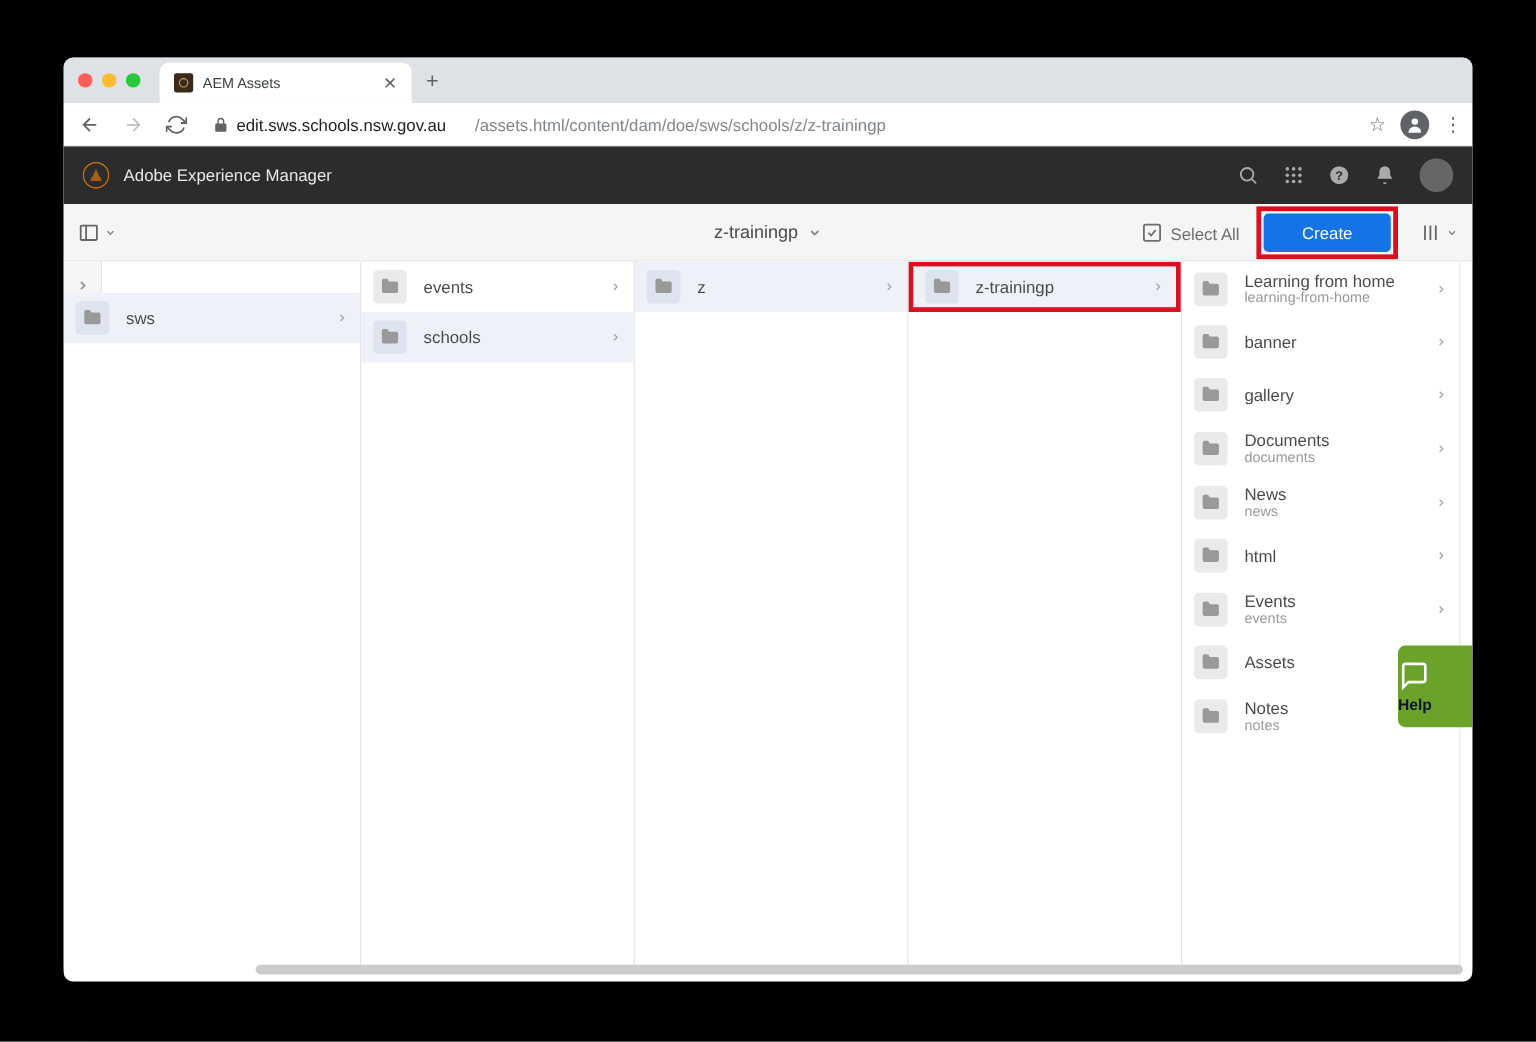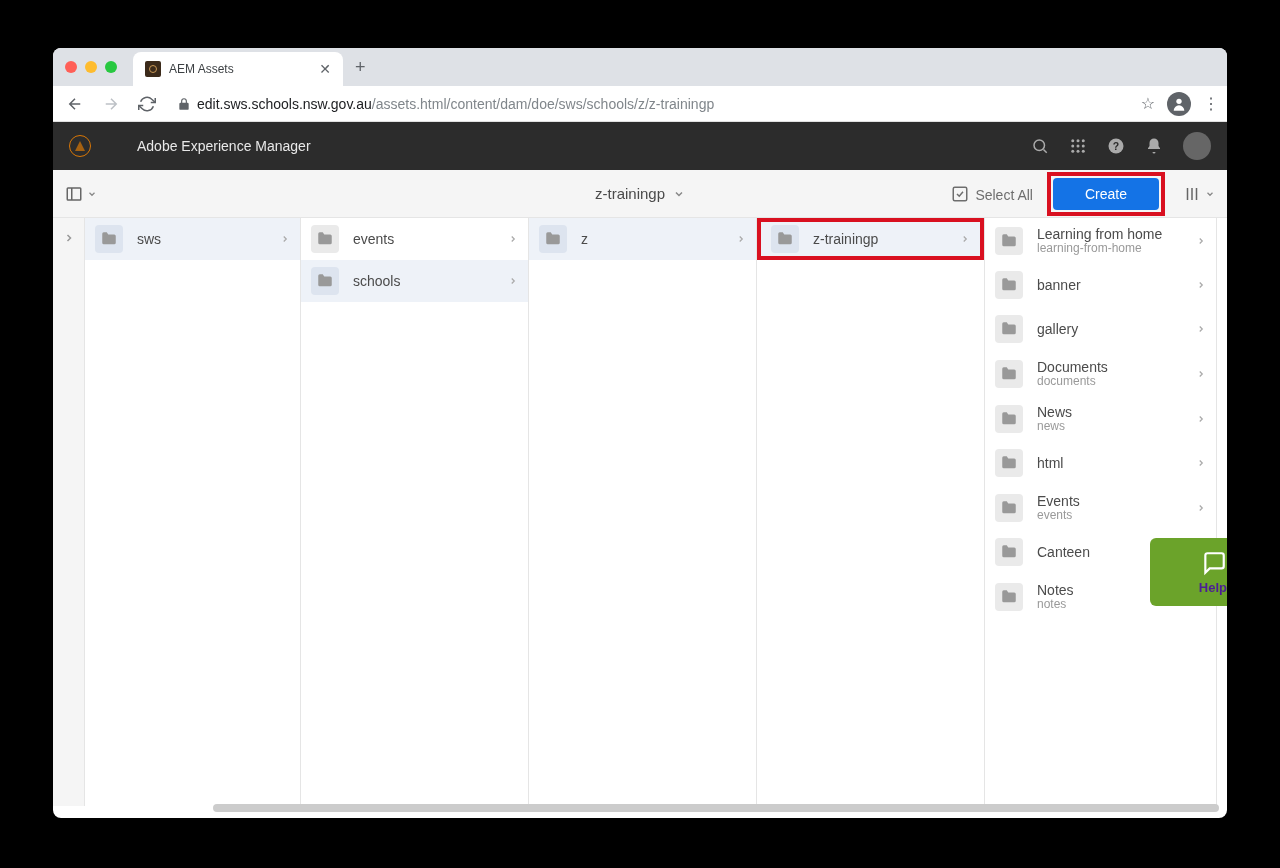--- a/index.html
+++ b/index.html
@@ -18,60 +18,60 @@
   .tab-title { flex: 1; white-space: nowrap; overflow: hidden; }
   .tab-close { color: #5f6368; cursor: pointer; font-size: 14px; }
   .new-tab { color: #5f6368; font-size: 18px; margin-left: 12px; cursor: pointer; }
   .addr-bar { background: #fff; height: 36px; display: flex; align-items: center; padding: 0 8px; gap: 8px; border-bottom: 1px solid #e0e0e0;}
   .nav-icon { color: #5f6368; width: 28px; height: 28px; display: flex; align-items: center; justify-content: center; cursor: pointer; border-radius: 50%; }
   .nav-icon.disabled { color: #bdc1c6; }
   .addr-input-wrap { flex: 1; display:flex; align-items:center; background:#fff; border-radius:14px; height:28px; padding:0 8px; gap:6px;}
   .lock-icon { color:#5f6368; }
   .url-text { font-size: 14px; color:#202124; white-space:nowrap;}
   .url-host { color: #202124; }
-  .url-path { color: #80868b; }
+  .url-path { color: #80868b; padding-left: 24px; }
   .right-icons { display: flex; align-items: center; gap: 12px; margin-left: 8px; }
   .avatar-circle { width: 24px; height: 24px; background: #5f6368; border-radius: 50%; display:flex; align-items:center; justify-content:center; }
   
-  .aem-header { background: #2c2c2c; height: 48px; display:flex; align-items:center; padding:0 16px; color:#e8e8e8;gap:34px; }
+  .aem-header { background: #2c2c2c; height: 48px; display:flex; align-items:center; padding:0 16px; color:#e8e8e8; }
   .aem-logo { width:22px; height:22px; border:1.5px solid #d97706; border-radius:50%; display:flex; align-items:center; justify-content:center; margin-right:12px;}
   .aem-logo-inner { width:10px; height:10px; background:#d97706; clip-path: polygon(50% 0,100% 100%,0 100%); opacity:0.7;}
   .aem-title { font-size:14px; }
   .aem-header-right { margin-left:auto; display:flex; align-items:center; gap:20px; color:#999;}
   .aem-hdr-icon { cursor:pointer; }
   .aem-user-avatar { width:28px; height:28px; background:#666; border-radius:50%; }
   
   .toolbar { height: 48px; background:#f5f5f5; border-bottom:1px solid #e5e5e5; display:flex; align-items:center; padding:0 12px;}
   .rail-toggle { display:flex; align-items:center; gap:4px; color:#666; cursor:pointer;}
   .toolbar-center { position:absolute; left:50%; transform:translateX(-50%); display:flex; align-items:center; gap:8px; font-size:15px; color:#4b4b4b;}
   .toolbar-center .chev { color:#888; font-size:12px;}
   .toolbar-right { margin-left:auto; display:flex; align-items:center; gap:14px;}
   .select-all { display:flex; align-items:flex-end; gap:6px; color:#6e6e6e; font-size:14px; cursor:pointer;}
   .create-btn { background:#1473e6; color:#fff; padding:8px 32px; border:none; border-radius:4px; font-size:14px; cursor:pointer; }
   .create-highlight { border:4px solid #d91020; padding:2px; display:inline-flex;}
   .view-switch { display:flex; align-items:center; gap:4px; color:#666; cursor:pointer; margin-left:4px;}
   
   .columns { display:flex; height: calc(100% - 38px - 36px - 48px - 48px - 12px); overflow:hidden; background:#fff;}
   .col { width:228px; border-right:1px solid #e5e5e5; overflow-y:auto; flex-shrink:0;}
-  .col.first { width:248px; display:flex;}
+  .col.first { width:248px; display:flex;flex-direction:column;}
   .col.first .thin-rail { width:32px; background:#f5f5f5; border-right:1px solid #e5e5e5; display:flex; justify-content:center; padding-top:14px; color:#999;}
   .col.first .col-body { flex:1;}
   .col-item { height:42px; display:flex; align-items:center; padding:0 10px; gap:14px; cursor:pointer; font-size:14px; color:#4b4b4b;}
   .col-item.active { background:#eef2f8; }
   .col-item.highlighted { border:4px solid #d91020; }
   .col-item .checkbox-wrap { width:28px; height:28px; border-radius:4px; background:#eaeaea; display:flex; align-items:center; justify-content:center; color:#888;}
   .col-item.active .checkbox-wrap { background:#dde4ef; }
   .col-item .label { flex:1; white-space:nowrap; overflow:hidden; text-overflow:ellipsis;}
   .col-item .chev-r { color:#aaa; font-size:12px;}
   
   .col.last .col-item { height:auto; min-height:44px; padding:8px 10px;}
   .col.last .text-block { flex:1; display:flex; flex-direction:column; gap:0px;}
   .col.last .subtitle { font-size:12px; color:#999; margin-top:-1px;}
   
-  .help-widget { position:absolute; right:0; top:490px; width:77px; height:68px; background:#6ba32a; border-radius:6px 0 0 6px; color:#4c1d95; display:flex; flex-direction:column; align-items:flex-end; justify-content:center; gap:4px; font-size:13px; font-weight:600;}
+  .help-widget { position:absolute; right:0; top:490px; width:62px; height:68px; background:#6ba32a; border-radius:6px 0 0 6px; color:#0f172a; display:flex; flex-direction:column; align-items:flex-start; justify-content:center; gap:4px; font-size:13px; font-weight:600;}
   
   .bottom-scroll { position:absolute; bottom:6px; left:160px; right:8px; height:8px; background:#ccc; border-radius:4px;}
   
   svg { display:block; }
 </style>
 </head>
 <body>
 
 <div class="browser-window">
 
@@ -403,21 +403,21 @@
             </svg>
           </span>
         </div>
         <div class="col-item">
           <span class="checkbox-wrap">
             <svg width="18" height="18" viewBox="0 0 24 24" fill="#999">
               <path d="M3 5a2 2 0 012-2h4l2 3h8a2 2 0 012 2v9a2 2 0 01-2 2H5a2 2 0 01-2-2V5z"></path>
             </svg>
           </span>
           <span class="text-block">
-            <span class="label">Canteen</span>
+            <span class="label">Assets</span>
           </span>
           <span class="chev-r">
             <svg width="10" height="10" viewBox="0 0 24 24" fill="none" stroke="#aaa" stroke-width="3">
               <path d="M9 18l6-6-6-6"></path>
             </svg>
           </span>
         </div>
         <div class="col-item">
           <span class="checkbox-wrap">
             <svg width="18" height="18" viewBox="0 0 24 24" fill="#999">

